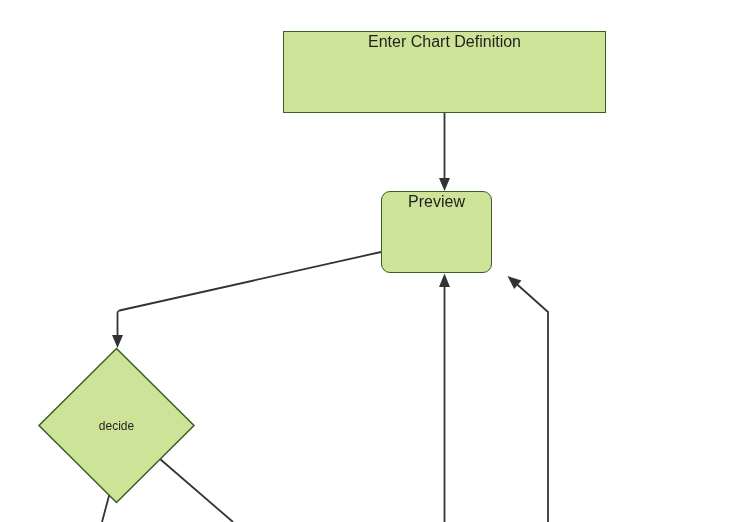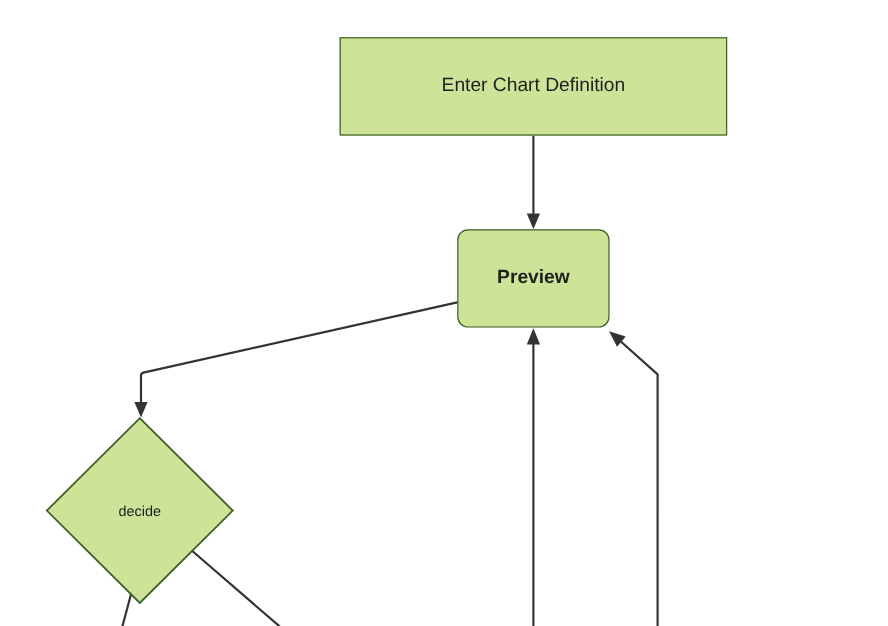--- a/index.html
+++ b/index.html
@@ -21,40 +21,38 @@
     top: 0;
     width: 740px;
     height: 522px;
   }
   .node {
     position: absolute;
     box-sizing: border-box;
     background: #cde498;
     border: 1.5px solid #3a5f23;
     display: flex;
-    align-items: center;
     justify-content: center;
     color: #1f1f1f;
     font-size: 16px;
     line-height: 1.2;
     white-space: nowrap;
   }
   .node-rect {
     left: 283px;
     top: 31px;
     width: 323px;
     height: 82px;
   }
   .node-rounded {
     left: 381px;
     top: 191px;
-    width: 127px;
+    width: 111px;
     height: 82px;
     border-radius: 9px;
-    font-weight: bold;
   }
   .diamond-label {
     position: absolute;
     left: 39px;
     top: 348px;
     width: 155px;
     height: 155px;
     display: flex;
     align-items: center;
     justify-content: center;

